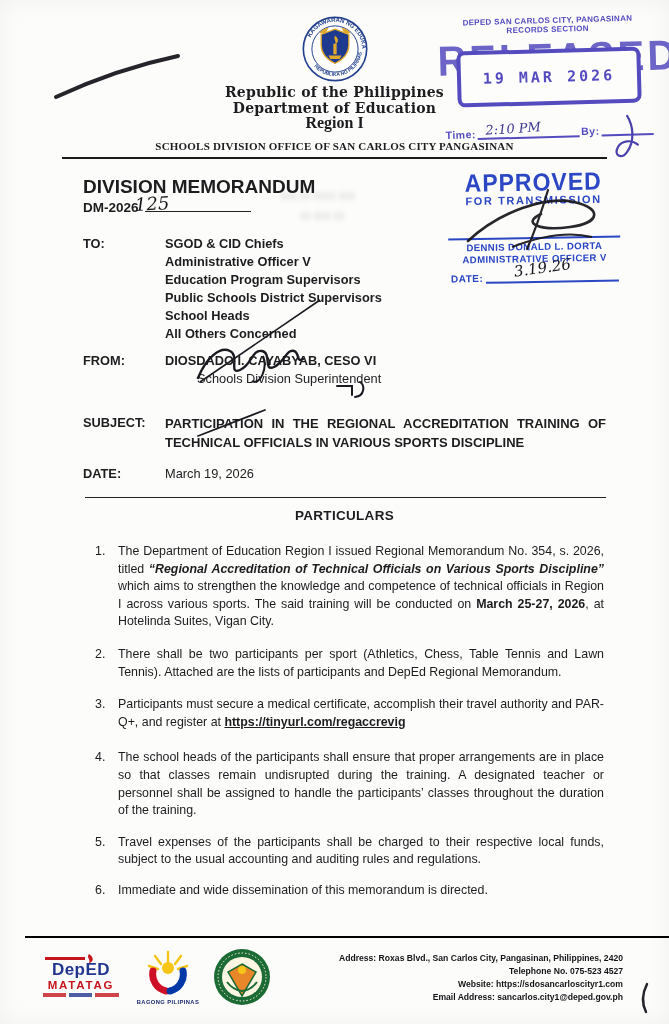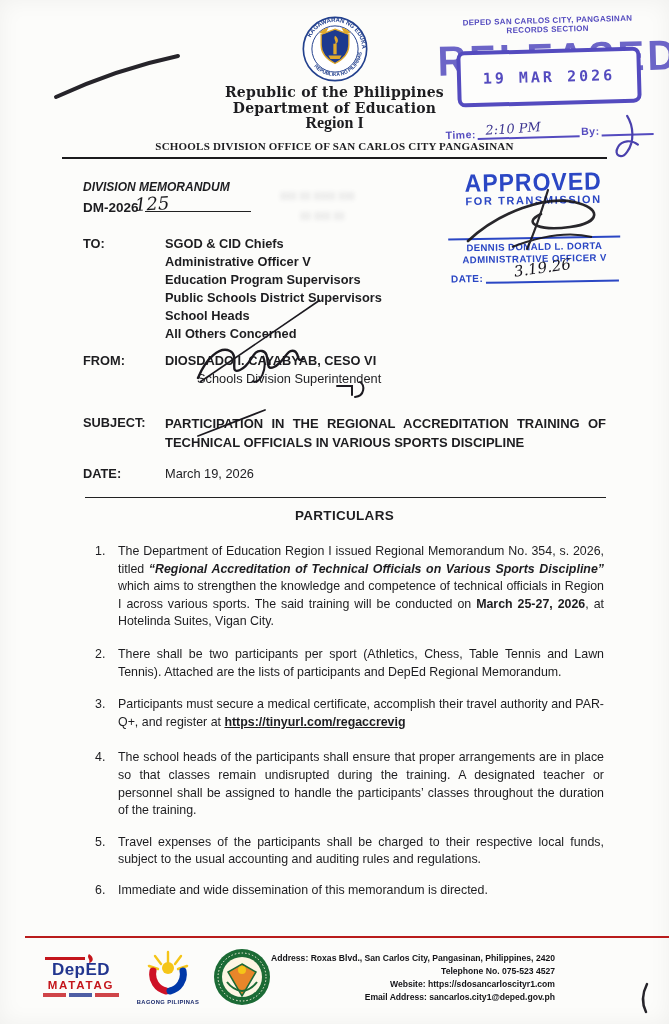--- a/index.html
+++ b/index.html
@@ -81,21 +81,21 @@
   .as-dateslot { position:relative; flex:1; border-bottom:2.2px solid var(--stamp-blue); height:16px; margin-left:3px; }
   .as-dateval {
     position:absolute; left:28px; top:-8px;
     font-family:"DejaVu Serif", serif; font-style:italic;
     font-size:15px; color:#17151d; transform:rotate(-7deg); white-space:nowrap;
   }
 
   
   .content { padding:0 63px 0 83px; }
   .memo-head { margin-top:20px; }
-  .mh-type { font-size:12px; font-weight:800; line-height:16px;font-style:italic; }
+  .mh-type { font-size:19px; font-weight:800; line-height:16px; }
   .mh-numline { position:relative; margin-top:2px; height:20px; font-size:13.5px; font-weight:800; }
   .mh-uline { display:inline-block; width:106px; border-bottom:1.6px solid #222; height:15px; margin-left:6px; }
   .mh-hand {
     position:absolute; left:52px; top:-4px;
     font-family:"DejaVu Serif", serif; font-style:italic;
     font-size:18px; font-weight:normal; color:#18181c; transform:rotate(-3deg);
   }
   .row { display:grid; grid-template-columns:82px 1fr; align-items:start; }
   .row-label { font-size:12.8px; font-weight:800; line-height:18px; }
   .to-row { margin-top:18px; }
@@ -115,22 +115,22 @@
   .pitem { display:grid; grid-template-columns:23px 1fr; margin-bottom:15px; }
   .pnum { font-size:12.4px; line-height:17.6px; }
   .ptext { font-size:12.4px; line-height:17.6px; text-align:justify; }
   .bi { font-weight:800; font-style:italic; }
   .pb { font-weight:800; }
   .plink { font-weight:800; text-decoration:underline; color:#1d1d20; }
 
   
   .footer {
     position:absolute; left:25px; right:0; top:936px; bottom:0;
-    border-top:2px solid #b91c1c;
-    display:flex; align-items:flex-start;
+    border-top:2px solid #000000;
+    display:flex; justify-content:space-between; align-items:flex-start;
     padding:10px 46px 0 14px;
   }
   .f-logos { display:flex; align-items:center; gap:12px; }
   .deped-logo { width:84px; text-align:center; position:relative; }
   .dl-bar { width:40px; height:3.5px; background:var(--deped-red); margin:0 0 1px 6px; }
   .dl-text { font-size:17px; font-weight:800; color:var(--deped-blue); letter-spacing:0.5px; position:relative; line-height:18px; }
   .dl-flame { position:absolute; left:44px; top:-3px; }
   .dl-matatag { font-size:11.5px; font-weight:800; color:var(--deped-red); letter-spacing:1.8px; line-height:12px; }
   .dl-tag { height:4px; margin:2px 4px 0 4px;
     background:linear-gradient(90deg,#c4161c 0 30%,#fff 30% 34%,#22368f 34% 64%,#fff 64% 68%,#c4161c 68% 100%);

